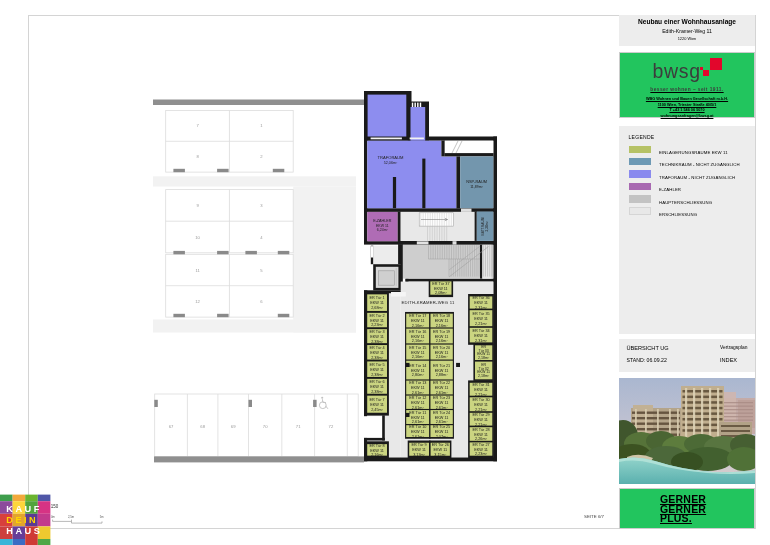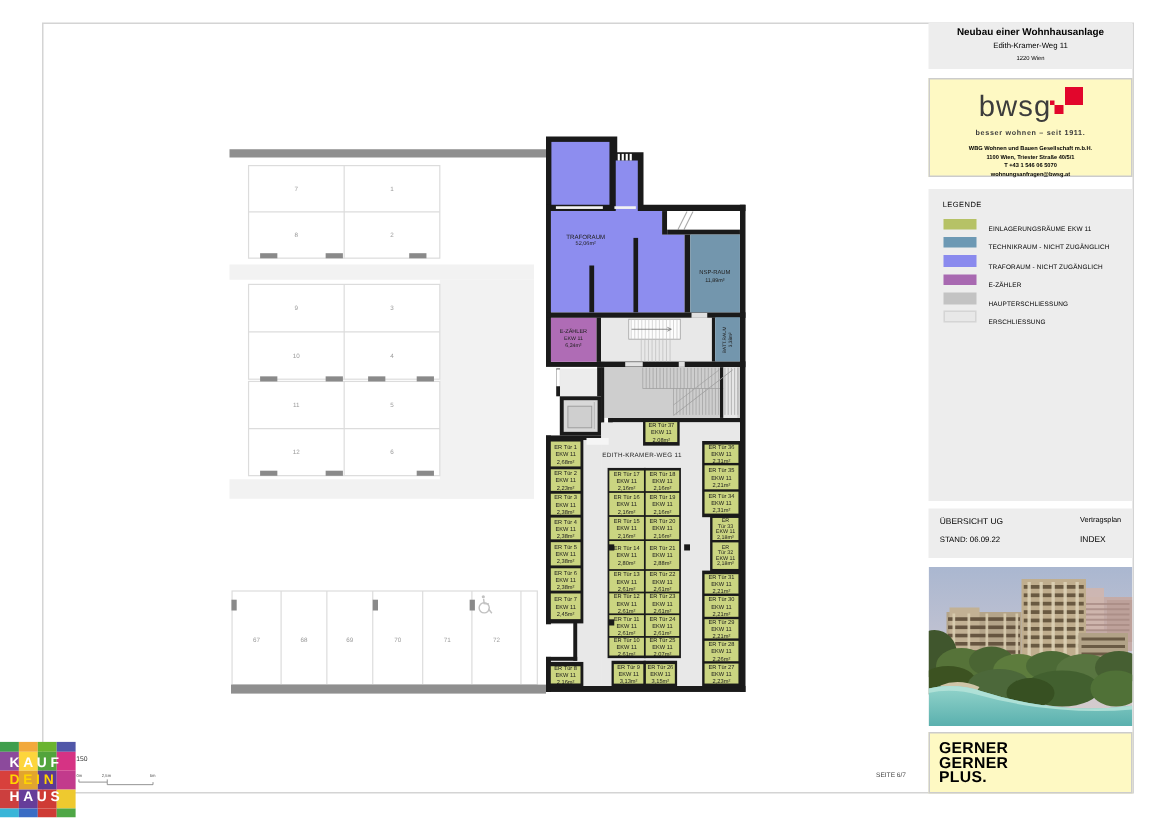--- a/index.html
+++ b/index.html
@@ -1,19 +1,19 @@
 <!DOCTYPE html>
 <html><head><meta charset="utf-8">
 <style>
 html,body{margin:0;padding:0;width:770px;height:545px;background:#fff;font-family:"Liberation Sans",sans-serif;overflow:hidden;}
 #c{position:relative;width:770px;height:545px;}
 svg{position:absolute;left:0;top:0;}
 .box{position:absolute;left:619px;width:136px;box-sizing:border-box;}
 .gray{background:#ededed;}
-.white{background:#fef9c3;border:1px solid #ccc;}
+.white{background:#22c55e;border:1px solid #ccc;text-decoration:underline;}
 </style></head>
 <body>
 <div id="c">
 <svg width="770" height="545" viewBox="0 0 770 545">
 <rect x="28.5" y="15.5" width="727" height="513" fill="none" stroke="#d4d4d4" stroke-width="1"></rect>
 <rect x="153" y="99.5" width="211" height="5.5" fill="#8f8f8f"></rect>
 <rect x="153" y="176.3" width="203" height="10.2" fill="#f2f2f2"></rect>
 <rect x="293.2" y="186.5" width="62.8" height="146.0" fill="#f2f2f2"></rect>
 <rect x="153" y="319.5" width="203" height="13.0" fill="#f2f2f2"></rect>
 <rect x="165.7" y="110.4" width="127.5" height="61.7" fill="#ffffff" stroke="#dcdcdc" stroke-width="0.8"></rect>
@@ -520,17 +520,17 @@
 <ellipse cx="125" cy="81" rx="17" ry="12" fill="#507137"></ellipse>
 <ellipse cx="68" cy="84" rx="16" ry="10" fill="#375022"></ellipse>
 
 <path d="M8 79 Q20 74 34 80 L30 86 Q16 84 8 83 Z" fill="#cfc5a8"></path>
 
 <path d="M0 81 Q18 77 36 83 Q64 92 94 94 Q116 95 136 92.5 L136 106 L0 106 Z" fill="url(#wat)"></path>
 <path d="M0 81 Q18 77 36 83 Q64 92 94 94 Q116 95 136 92.5 L136 95 Q112 97 88 95 Q58 92.5 34 85.5 Q16 80.5 0 84 Z" fill="#b2e2d8" opacity="0.9"></path>
 </svg>
 </div>
 
-<div class="box white" style="top:488px;height:41px;">
+<div class="box white" style="top:488px;height:41px;padding-left:34px;">
 <div style="font-size:10.5px;font-weight:bold;line-height:9.6px;margin:6px 0 0 6px;letter-spacing:0.2px;">GERNER<br>GERNER<br>PLUS.</div>
 </div>
 
 <div style="position:absolute;left:584px;top:514px;font-size:4.4px;color:#444;">SEITE 6/7</div>
 </div>
 </body></html>

